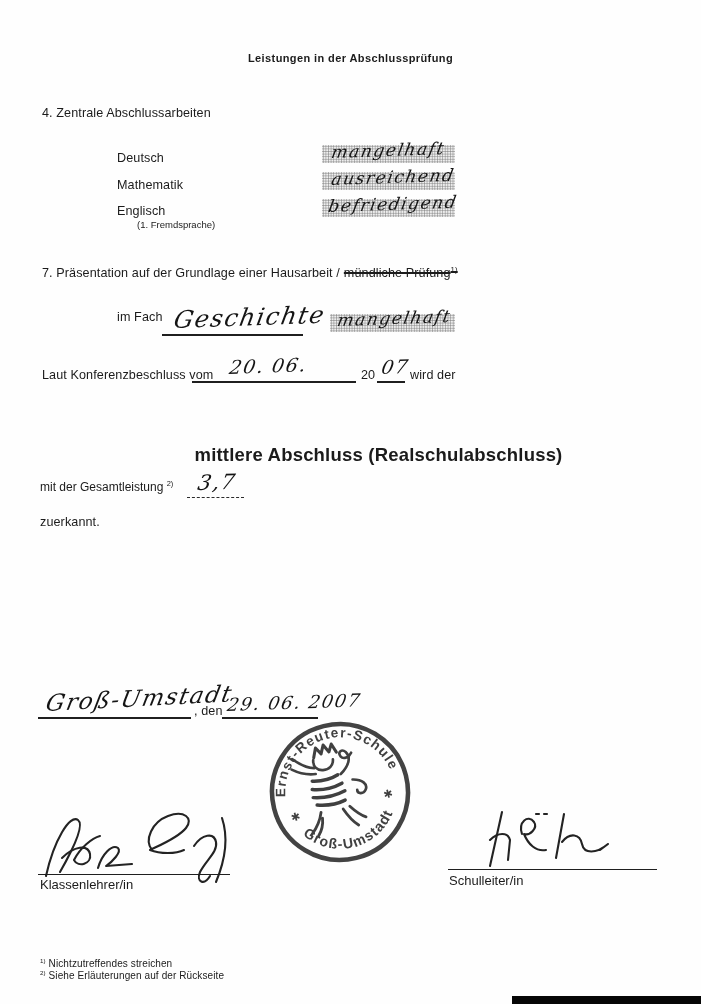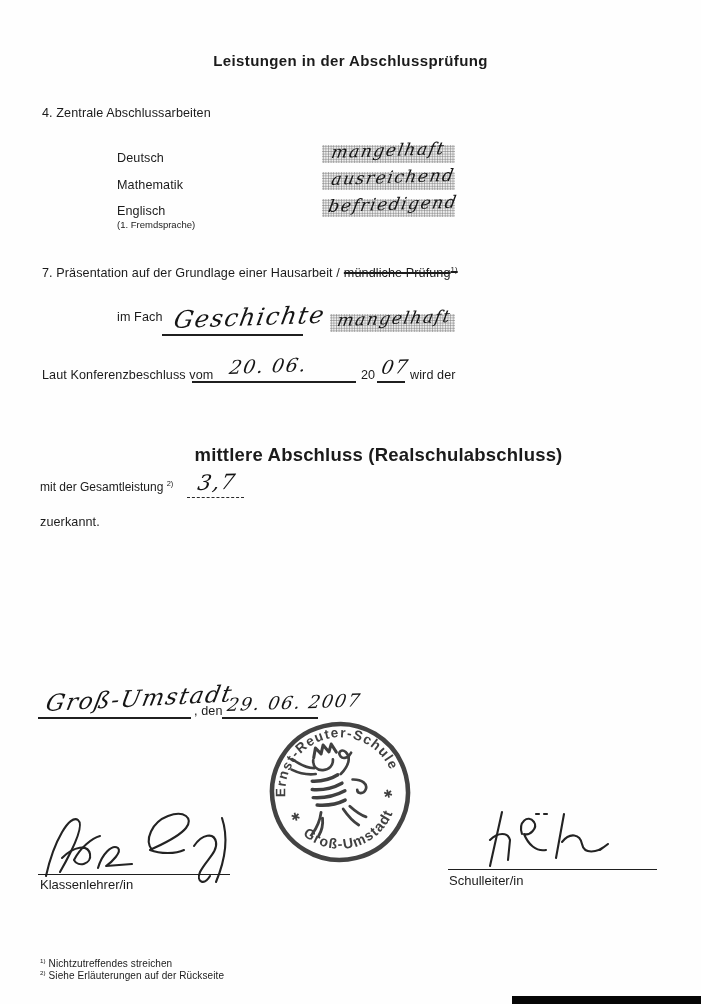--- a/index.html
+++ b/index.html
@@ -2,23 +2,23 @@
 <html lang="de"><head>
 <meta charset="utf-8">
 <style>
   html,body{margin:0;padding:0;background:#e8e8e8;}
   .page{
     position:relative;width:701px;height:1004px;margin:0 auto;
     background:#fefefe;overflow:hidden;
     font-family:"Liberation Sans",sans-serif;color:#1b1b1b;
   }
   .abs{position:absolute;}
-  .title{font-weight:bold;font-size:15px;letter-spacing:.4px;text-align:center;width:100%;}
+  .title{font-weight:bold;font-size:11px;letter-spacing:.4px;text-align:center;width:100%;}
   .body-text{font-size:12.6px;letter-spacing:.1px;}
-  .small-text{font-size:9.5px;}
+  .small-text{font-size:9.5px;margin-left:20px;}
   .degree{font-weight:bold;font-size:18.5px;text-align:center;width:100%;letter-spacing:.2px;}
   .sup{vertical-align:super;font-size:.62em;line-height:0;}
   .struck{text-decoration:line-through;text-decoration-thickness:1.5px;margin-left:4px;}
   .rule{height:1.6px;background:#1f1f1f;}
   .rule-dashed{height:0;border-bottom:1.8px dashed #2a2a2a;background:none;}
   .grade-box{
     width:133px;height:18px;
     background-color:#efefef;
     background-image:radial-gradient(circle,#8f8f8f .8px,rgba(0,0,0,0) 1px);
     background-size:2.6px 2.6px;

